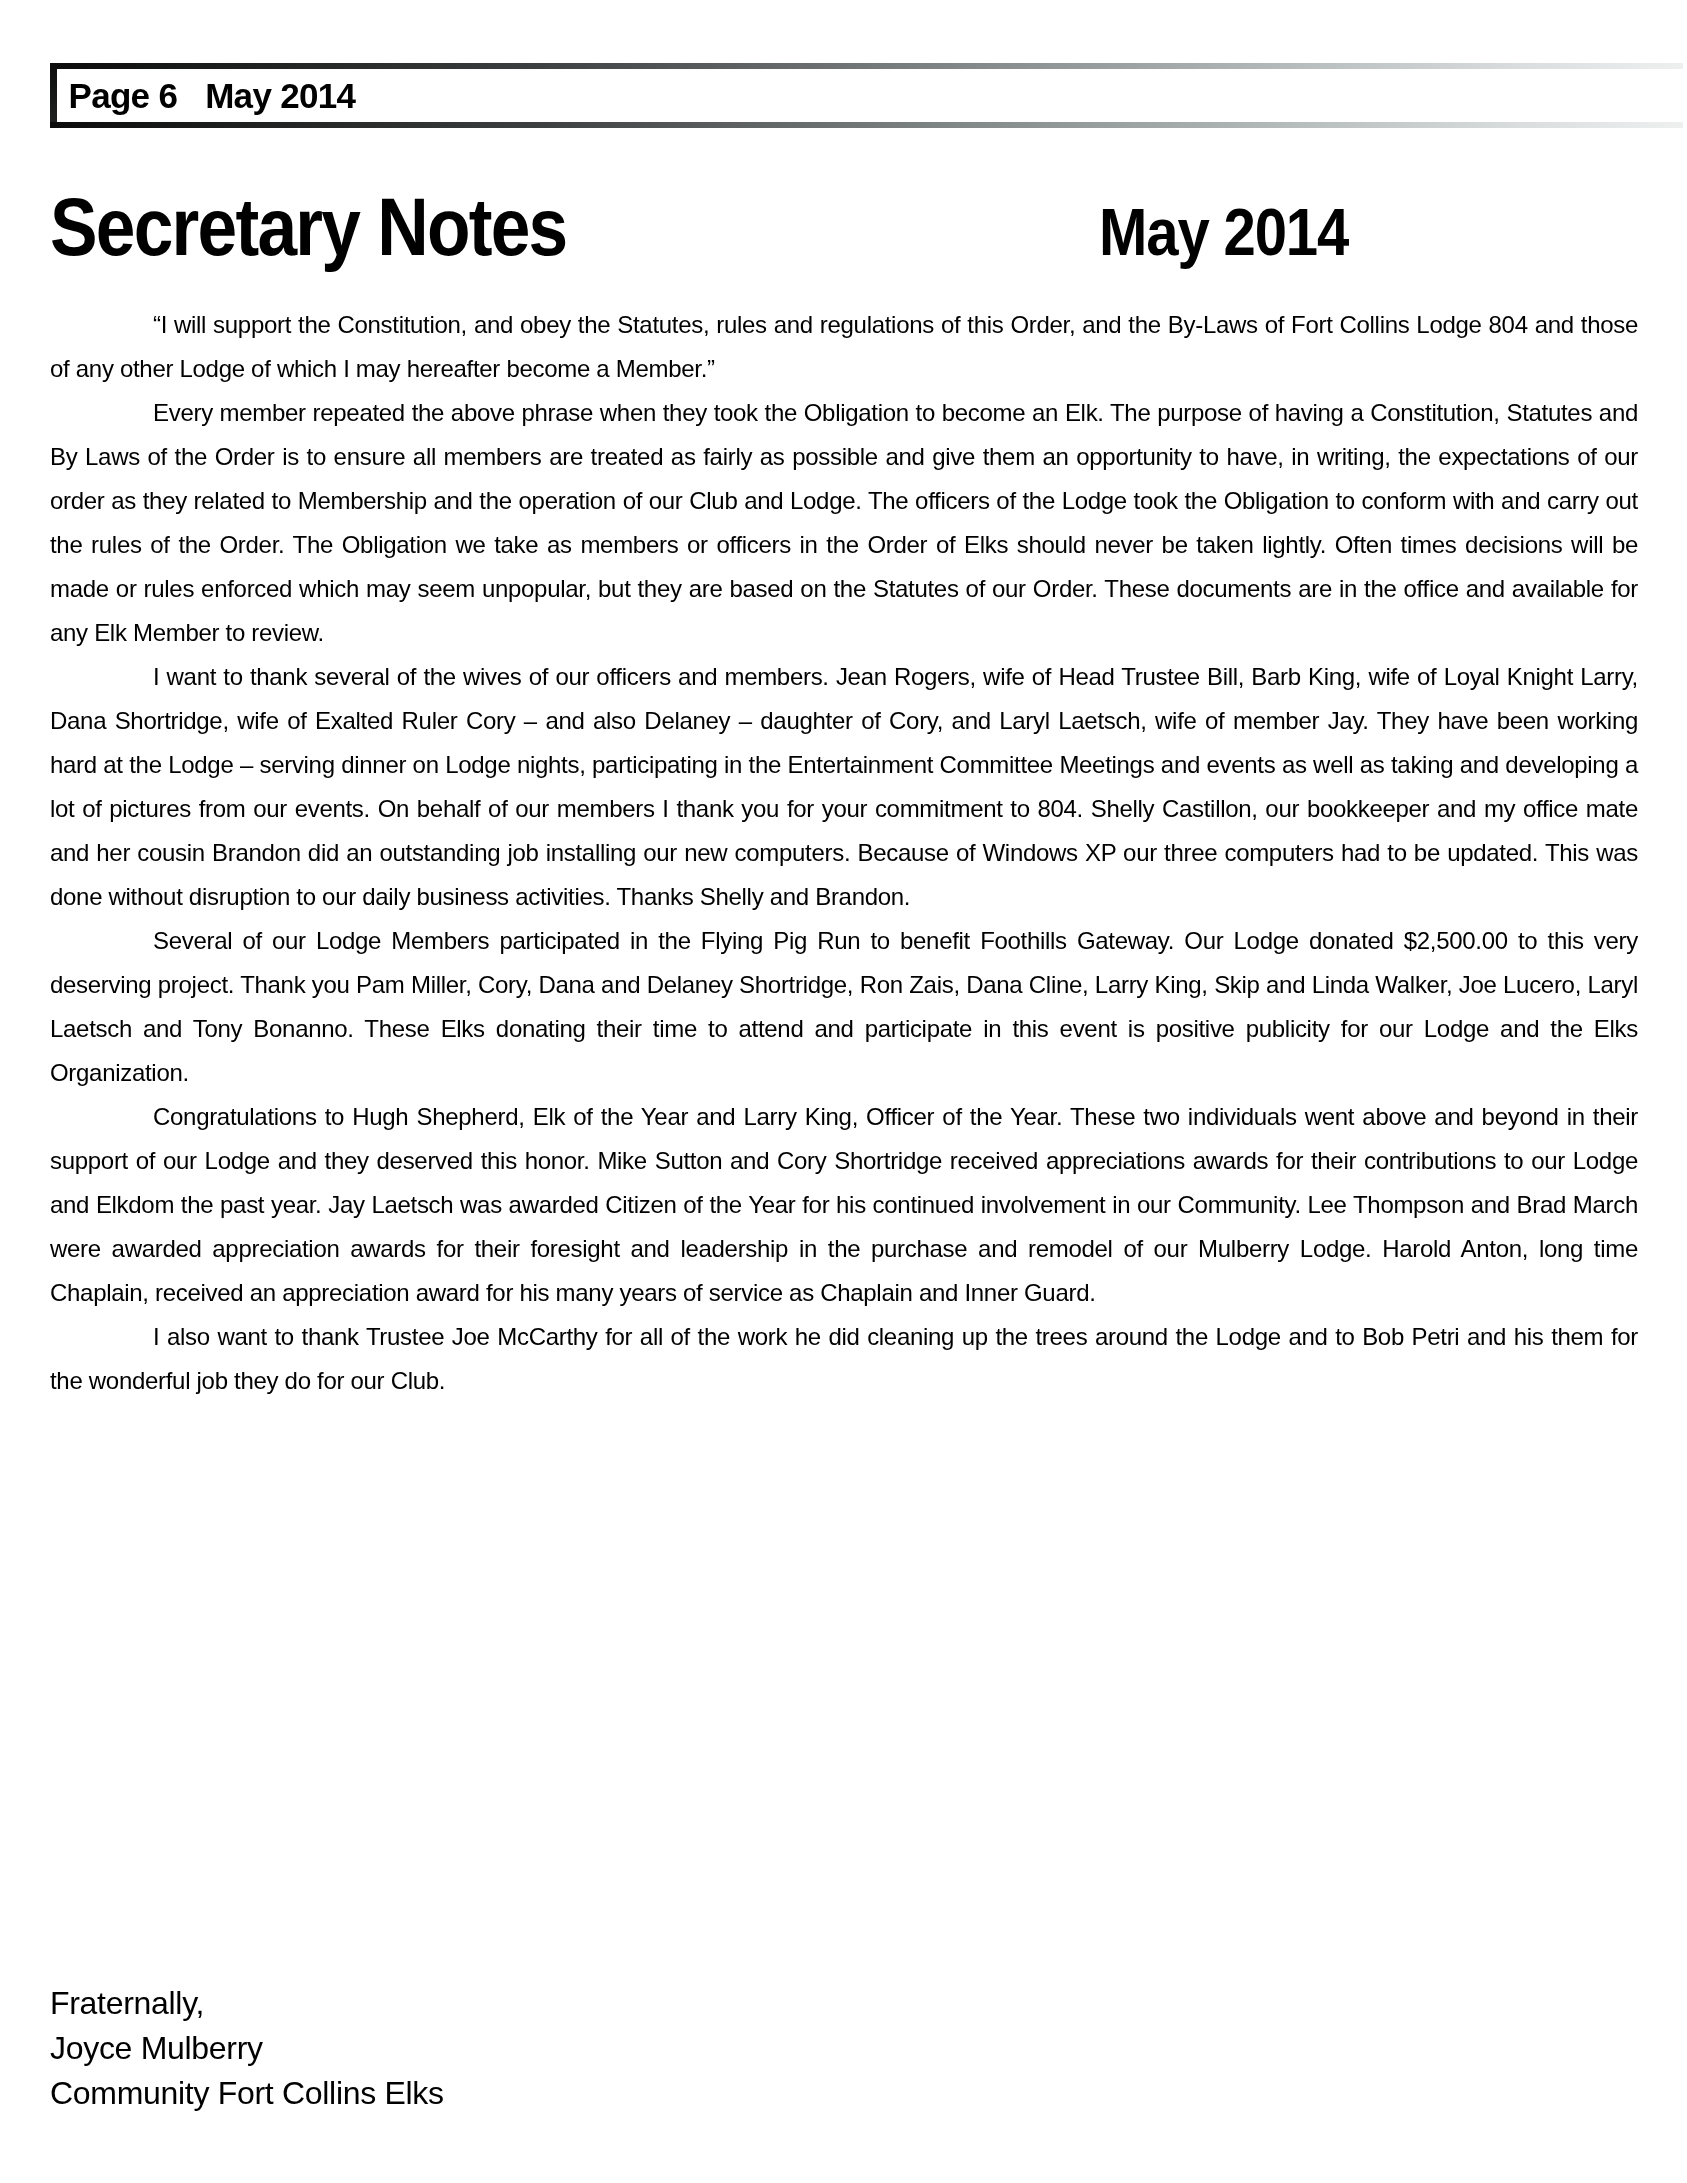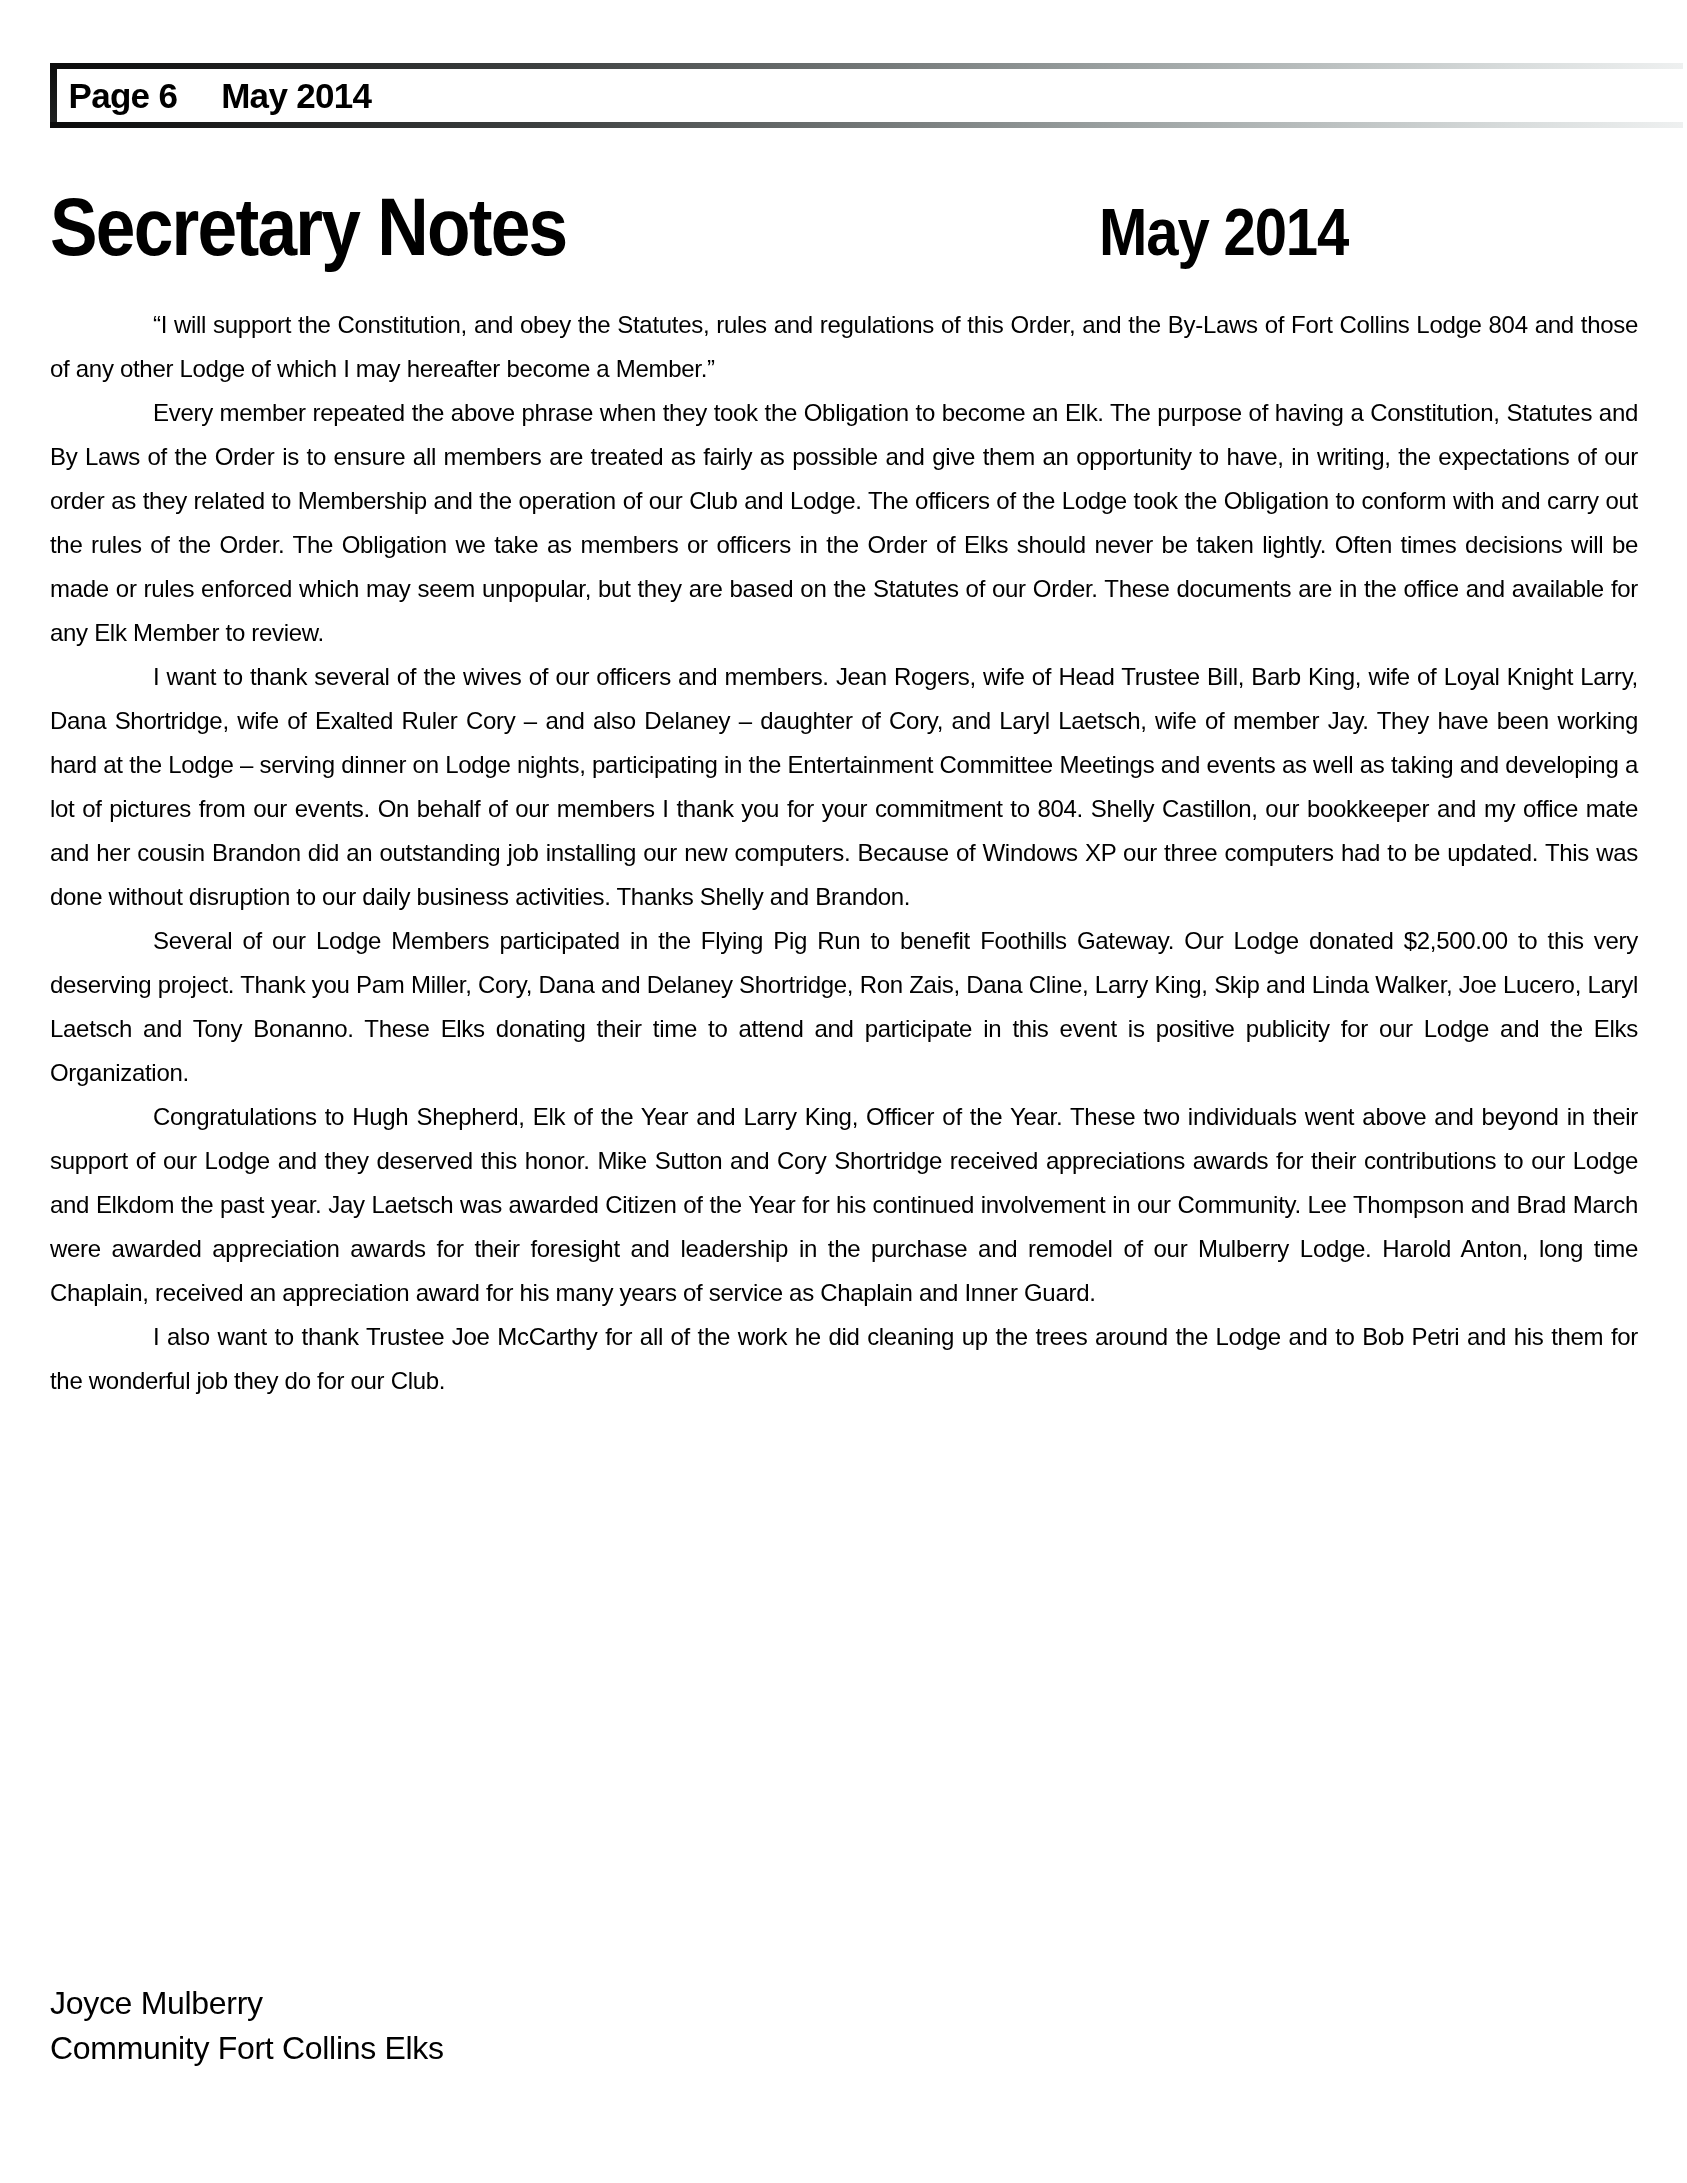--- a/index.html
+++ b/index.html
@@ -42,21 +42,21 @@
     width: 7.3px;
     background: linear-gradient(180deg, #0b0b0b, #222424);
   }
   .header-text {
     position: absolute;
     left: 18.5px;
     top: 0;
     bottom: 0;
     display: flex;
     align-items: center;
-    gap: 44px;
+    gap: 28px;
     font-size: 35px;
     font-weight: bold;
     letter-spacing: -0.7px;
   }
 
   
   .title-row {
     position: absolute;
     left: 50px;
     top: 0;
@@ -138,18 +138,19 @@
   <div class="article">
     <p>“I will support the Constitution, and obey the Statutes, rules and regulations of this Order, and the By-Laws of Fort Collins Lodge 804 and those of any other Lodge of which I may hereafter become a Member.”</p>
     <p>Every member repeated the above phrase when they took the Obligation to become an Elk. The purpose of having a Constitution, Statutes and By Laws of the Order is to ensure all members are treated as fairly as possible and give them an opportunity to have, in writing, the expectations of our order as they related to Membership and the operation of our Club and Lodge.  The officers of the Lodge took the Obligation to conform with and carry out the rules of the Order.  The Obligation we take as members or officers in the Order of Elks should never be taken lightly.  Often times decisions will be made or rules enforced which may seem unpopular, but they are based on the Statutes of our Order.  These documents are in the office and available for any Elk Member to review.</p>
     <p>I want to thank several of the wives of our officers and members.  Jean Rogers, wife of Head Trustee Bill, Barb King, wife of Loyal Knight Larry, Dana Shortridge, wife of Exalted Ruler Cory – and also Delaney – daughter of Cory, and  Laryl Laetsch, wife of member Jay. They have been working hard at the Lodge – serving dinner on Lodge nights, participating in the Entertainment Committee Meetings and events as well as taking and developing a lot of pictures from our events.  On behalf of our members I thank you for your commitment to 804.   Shelly Castillon, our bookkeeper and my office mate and her cousin Brandon did an outstanding job installing our new computers. Because of Windows XP our three computers had to be updated.  This was done without disruption to our daily business activities.  Thanks Shelly and Brandon.</p>
     <p>Several of our Lodge Members participated in the Flying Pig Run to benefit Foothills Gateway. Our Lodge donated $2,500.00 to this very deserving project.  Thank you Pam Miller, Cory, Dana and Delaney Shortridge, Ron Zais, Dana Cline, Larry King, Skip and Linda Walker, Joe Lucero, Laryl Laetsch and Tony Bonanno. These Elks donating their time to attend and participate in this event is positive publicity for our Lodge and the Elks Organization.</p>
     <p>Congratulations to Hugh Shepherd, Elk of the Year and Larry King, Officer of the Year.  These two individuals went above and beyond in their support of our Lodge and they deserved this honor. Mike Sutton and Cory Shortridge received appreciations awards for their contributions to our Lodge and Elkdom the past year. Jay Laetsch was awarded Citizen of the Year for his continued involvement in our Community.  Lee Thompson and Brad March were awarded appreciation awards for their foresight and leadership in the purchase and remodel of our Mulberry Lodge.  Harold Anton, long time Chaplain, received an appreciation award for his many years of service as Chaplain and Inner Guard.</p>
     <p>I also want to thank Trustee Joe McCarthy for all of the work he did cleaning up the trees around the Lodge and to Bob Petri and his them for the wonderful job they do for our Club.</p>
   </div>
 
   <div class="signature">
+    <div>Fraternally,</div>
     <div>Joyce Mulberry</div>
     <div>Community Fort Collins Elks</div>
   </div>
 
 </div>
 
 
 </body></html>

